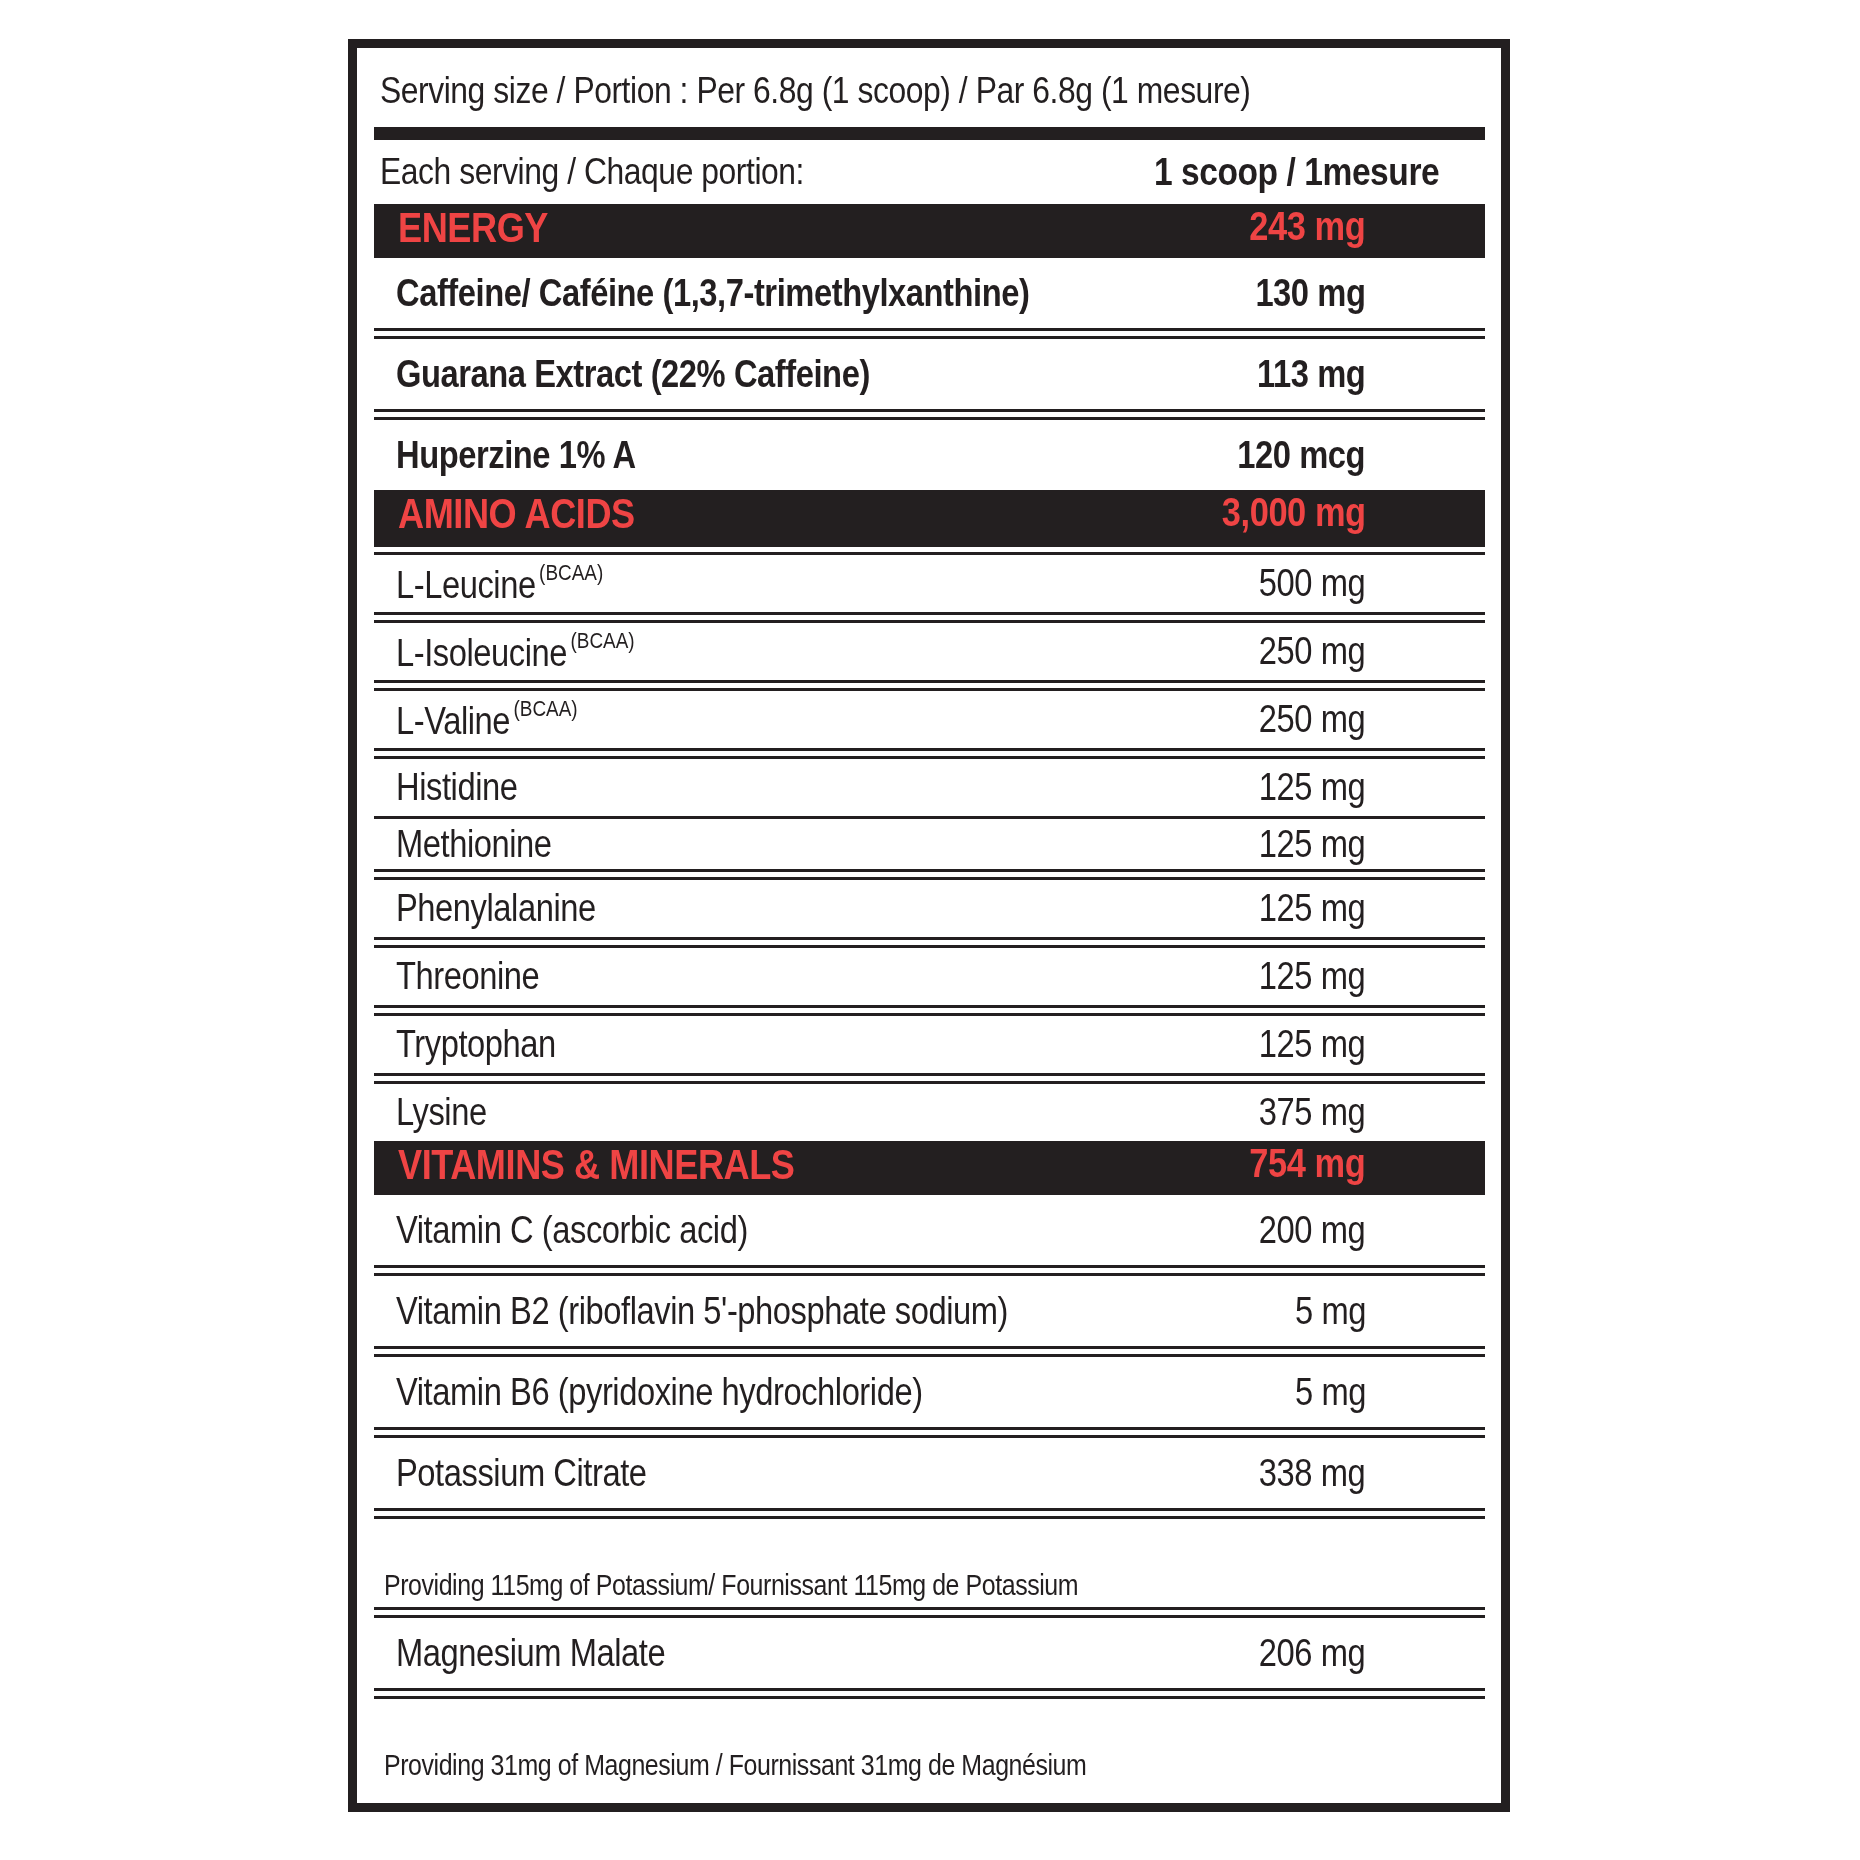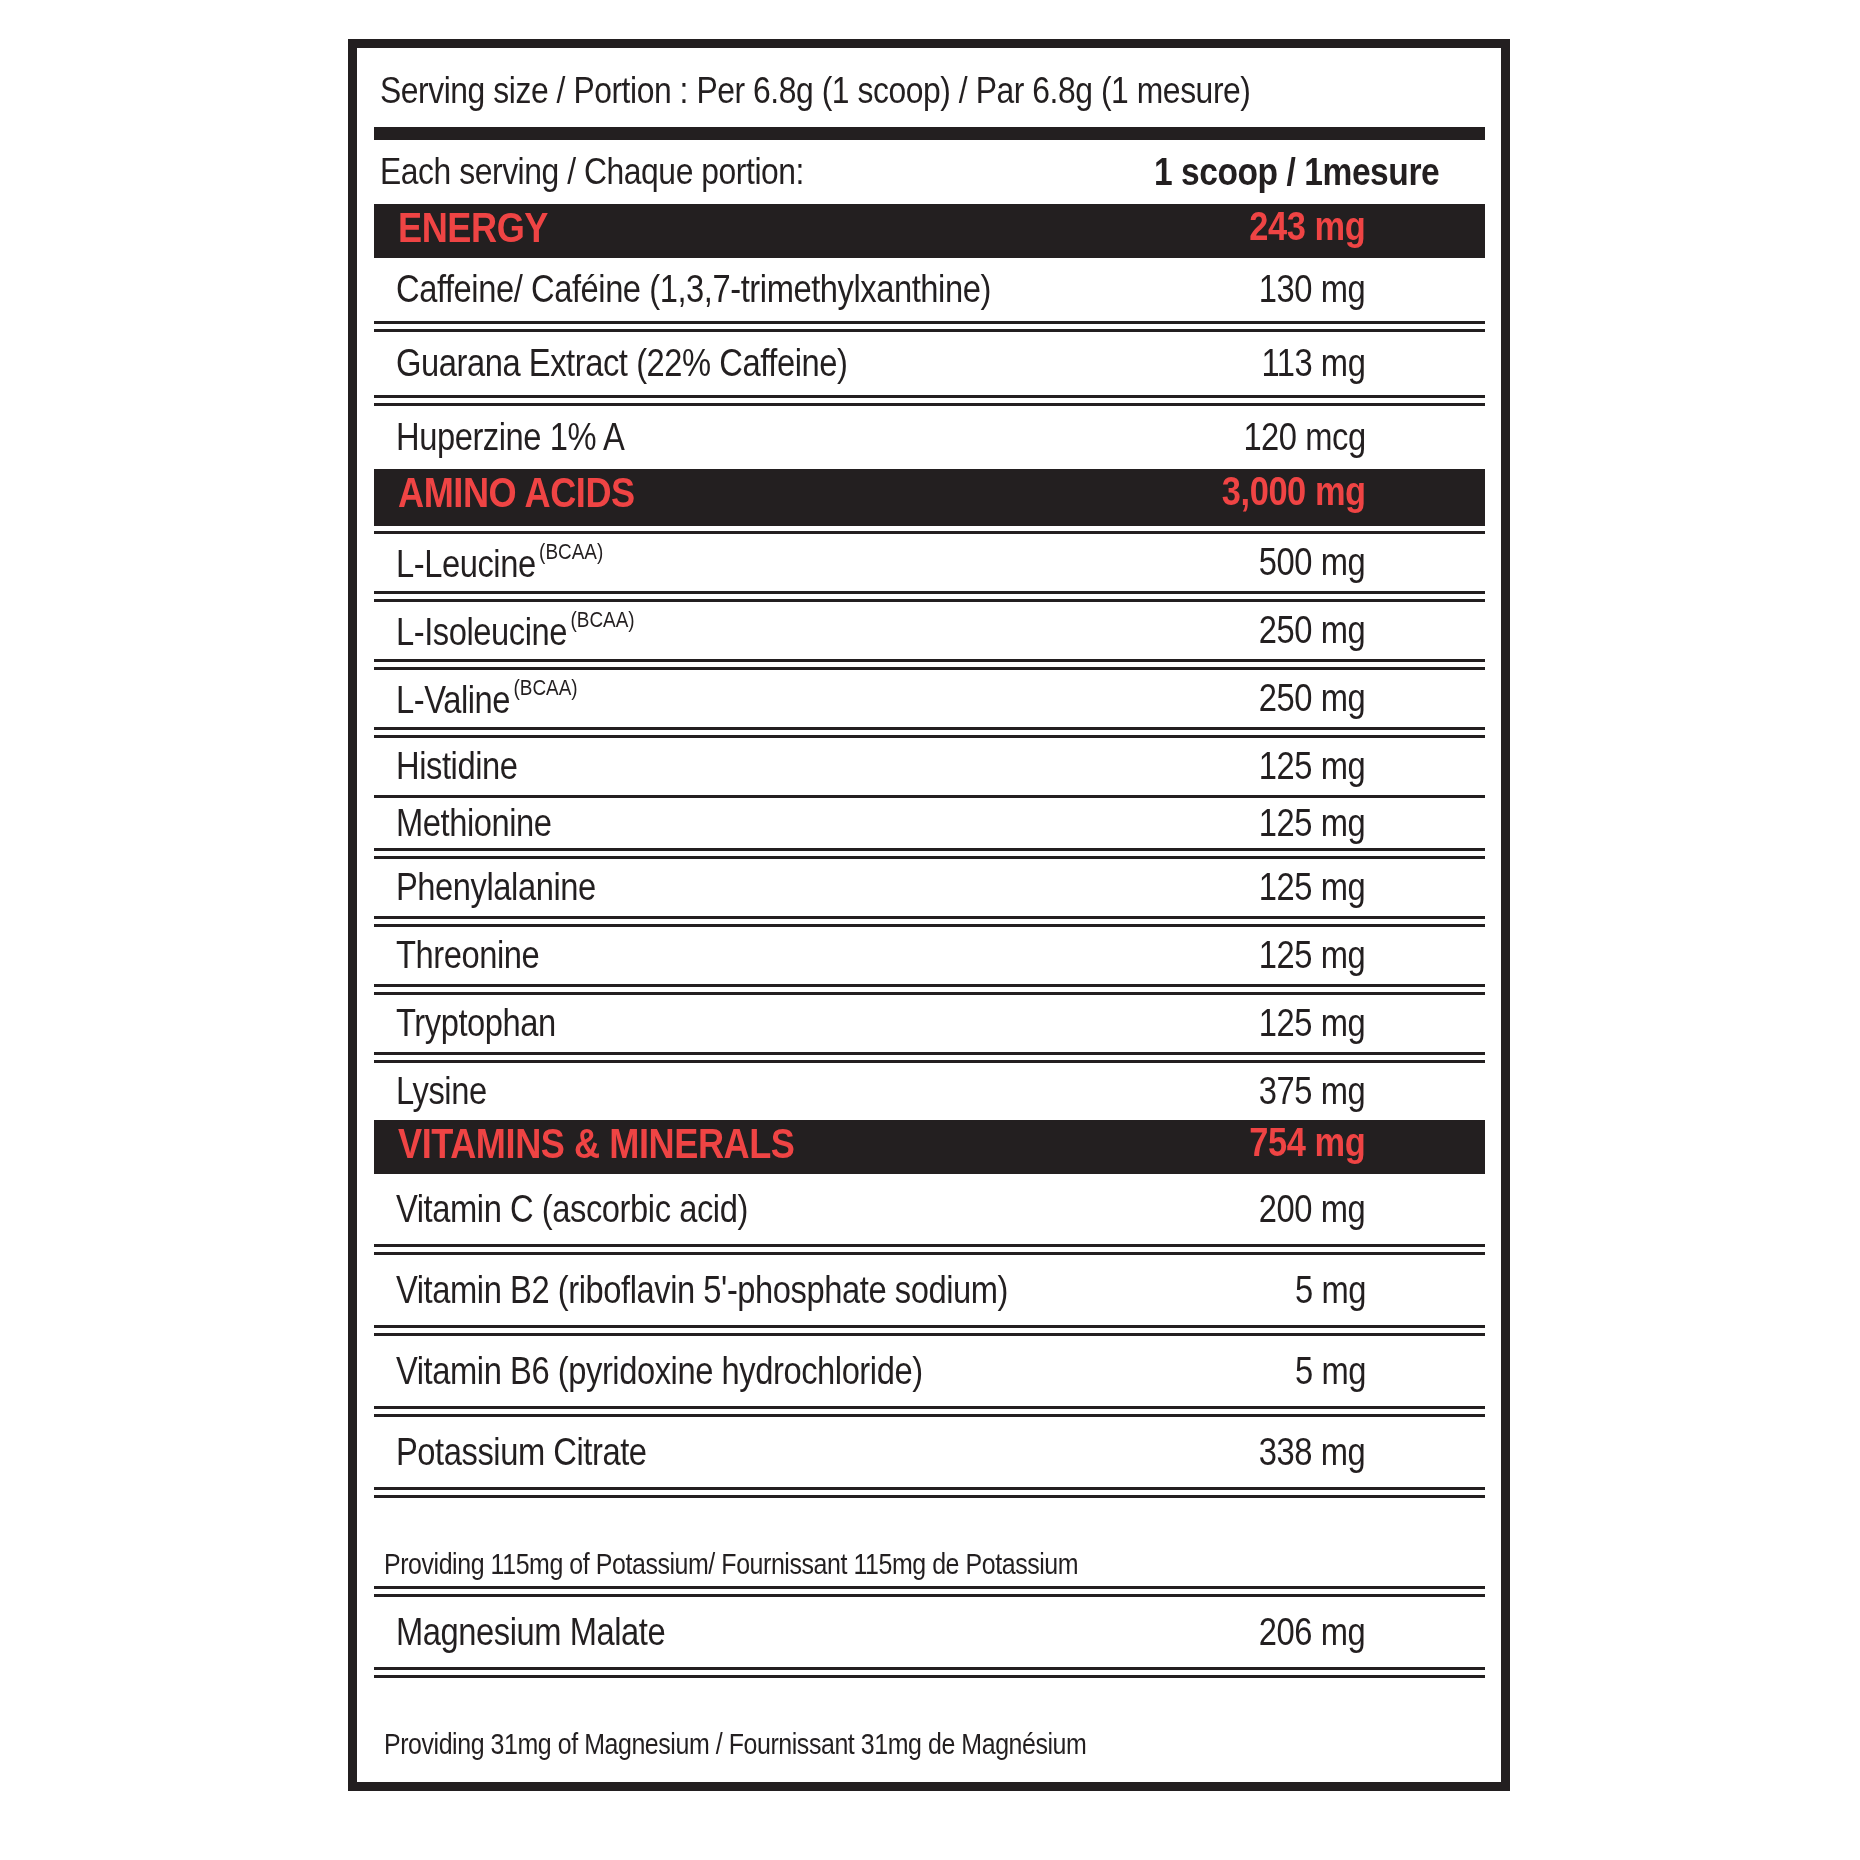--- a/index.html
+++ b/index.html
@@ -24,21 +24,21 @@
   .serv-line{padding-left:6px;height:46px;line-height:46px;font-size:37px;margin-top:8px;}
   .thick-bar{height:13px;background:#231f20;margin-top:13px;}
   .header-row{height:64px;display:flex;align-items:center;padding-left:6px;}
   .hdr-label{font-size:37px;}
   .hdr-value{margin-left:auto;padding-right:53px;font-size:39px;font-weight:bold;}
   .band{height:54px;background:#231f20;color:#ef4444;display:flex;
         padding-left:24px;font-weight:bold;}
   .band .b-label{font-size:42px;}
   .band .b-total{margin-left:auto;padding-right:139px;font-size:40px;}
   .row{display:flex;align-items:center;padding-left:22px;}
-  .row.h-energy{height:63px;}
+  .row.h-energy{height:70px;font-weight:bold;}
   .row.h-amino{height:57px;}
   .row.h-amino.tight{height:50px;}
   .row.h-vit{height:70px;gap:44px;}
   .row .r-label{font-size:38px;}
   .row .r-value{margin-left:auto;padding-right:139px;font-size:38px;}
   .row sup{font-size:22px;vertical-align:18px;letter-spacing:0;margin-left:4px;}
   .note-row{display:flex;align-items:center;padding-left:10px;height:44px;margin-top:44px;}
   .note-row .n-label{font-size:29px;}
   .rule-double{height:11px;box-sizing:border-box;
                border-top:3px solid #231f20;border-bottom:3px solid #231f20;}

